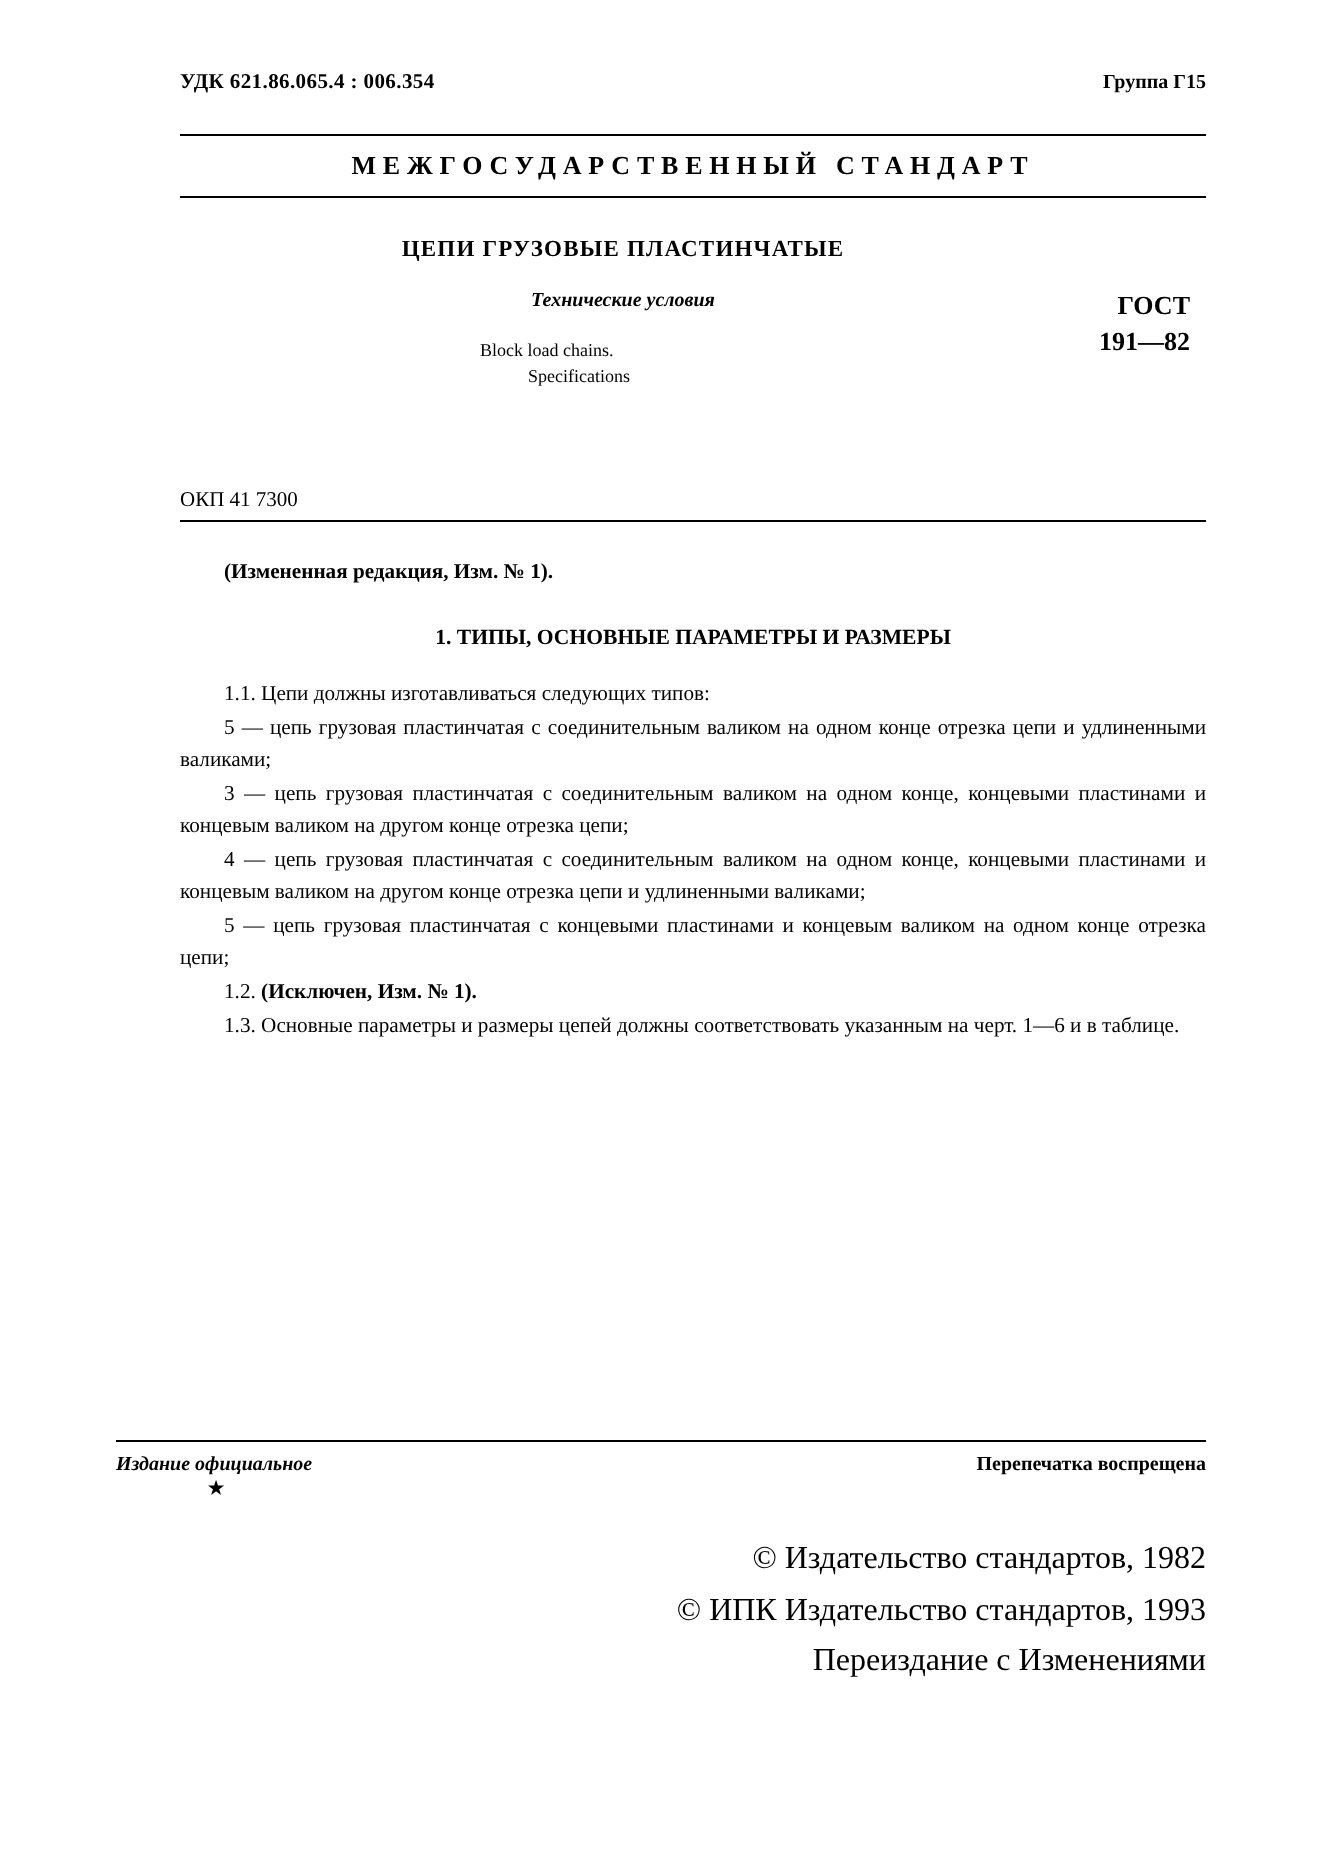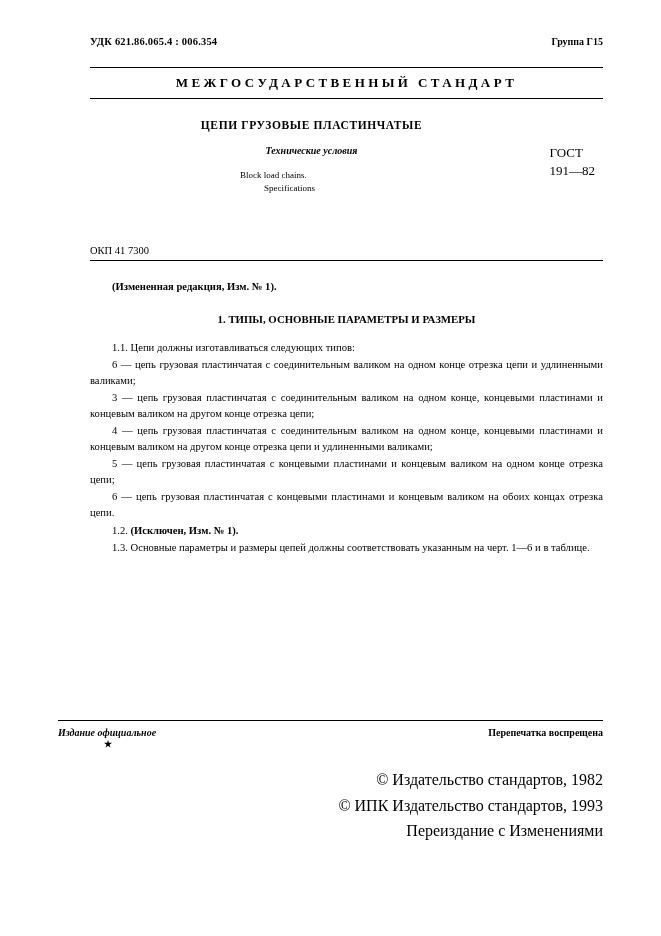--- a/index.html
+++ b/index.html
@@ -70,23 +70,23 @@
     margin-left: 150px;
     font-size: 9px;
     line-height: 1.45;
   }
   .doc-en div:nth-child(2) { margin-left: 24px; }
 
   .gost-box {
     position: absolute;
     right: 8px;
     top: 25px;
-    text-align: left;
+    text-align: right;
     font-size: 13px;
-    font-weight: normal;
+    font-weight: bold;
     line-height: 1.35;
   }
 
   
   .okp {
     margin-top: 40px;
     font-size: 10.5px;
   }
 
   
@@ -179,25 +179,24 @@
   <div class="okp">ОКП 41 7300</div>
 
   <div class="rule"></div>
 
   <div class="body-text">
     <p class="p indent b">(Измененная редакция, Изм. № 1).</p>
 
     <div class="section-head">1. ТИПЫ, ОСНОВНЫЕ ПАРАМЕТРЫ И РАЗМЕРЫ</div>
 
     <p class="p indent">1.1.  Цепи должны изготавливаться следующих типов:</p>
-    <p class="p indent">6 — цепь грузовая пластинчатая с соединительным валиком на одном конце отрезка цепи и удлиненными валиками;</p>
+    <p class="p indent">5 — цепь грузовая пластинчатая с соединительным валиком на одном конце отрезка цепи и удлиненными валиками;</p>
     <p class="p indent">3 — цепь грузовая пластинчатая с соединительным валиком на одном конце, концевыми пластинами и концевым валиком на другом конце отрезка цепи;</p>
     <p class="p indent">4 — цепь грузовая пластинчатая с соединительным валиком на одном конце, концевыми пластинами и концевым валиком на другом конце отрезка цепи и удлиненными валиками;</p>
     <p class="p indent">5 — цепь грузовая пластинчатая с концевыми пластинами и концевым валиком на одном конце отрезка цепи;</p>
-    <p class="p indent">6 — цепь грузовая пластинчатая с концевыми пластинами и концевым валиком на обоих концах отрезка цепи.</p>
     <p class="p indent">
       <span>1.2.</span>
       <span class="b">(Исключен, Изм. № 1).</span>
     </p>
     <p class="p indent">1.3.  Основные параметры и размеры цепей должны соответствовать указанным на черт. 1—6 и в таблице.</p>
   </div>
 
   <div class="footer">
     <div class="footer-rule"></div>
     <div class="footer-row">

